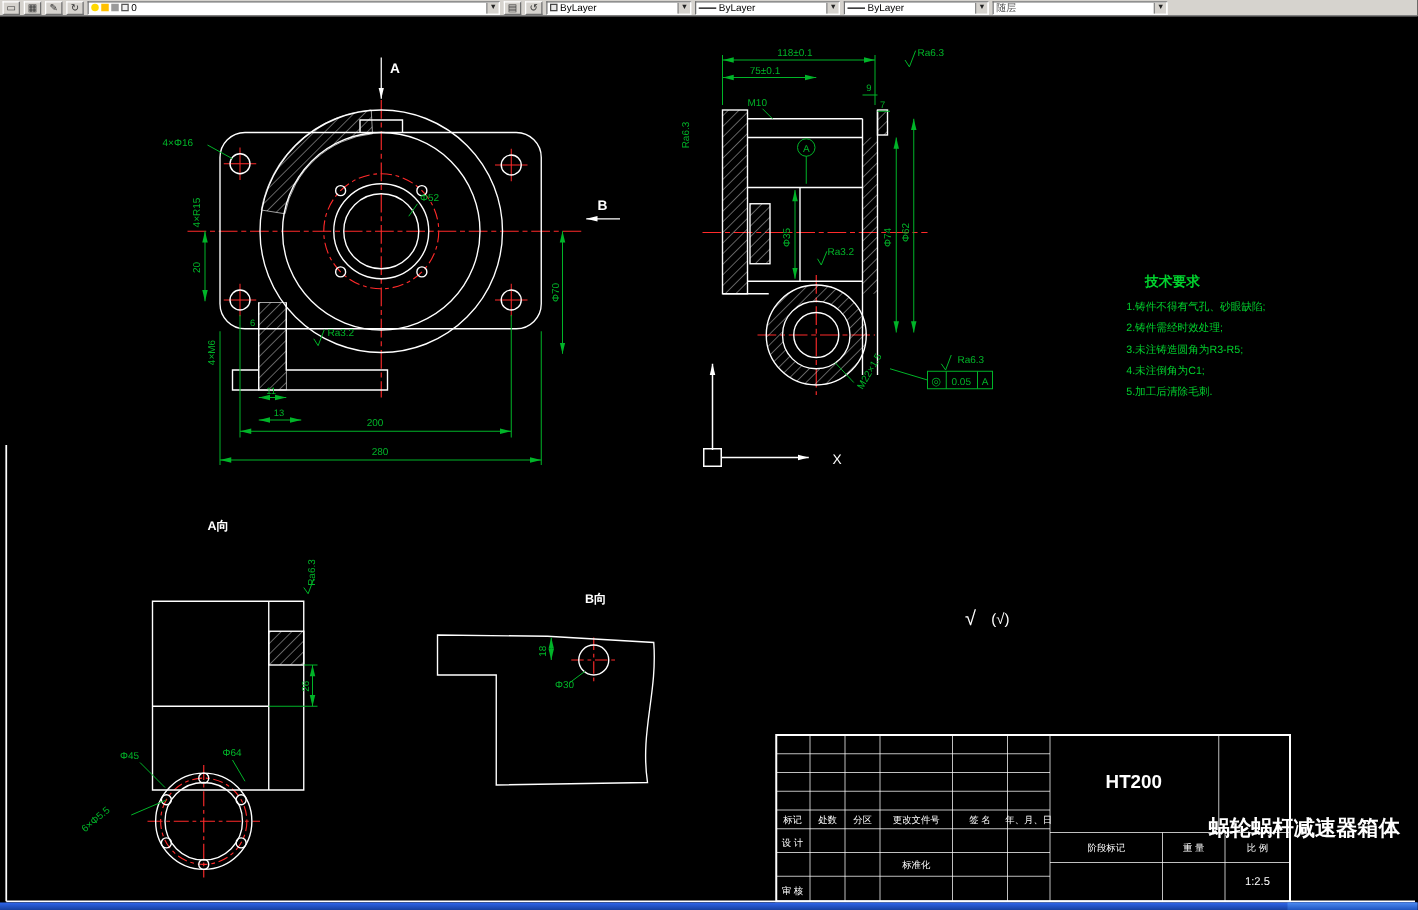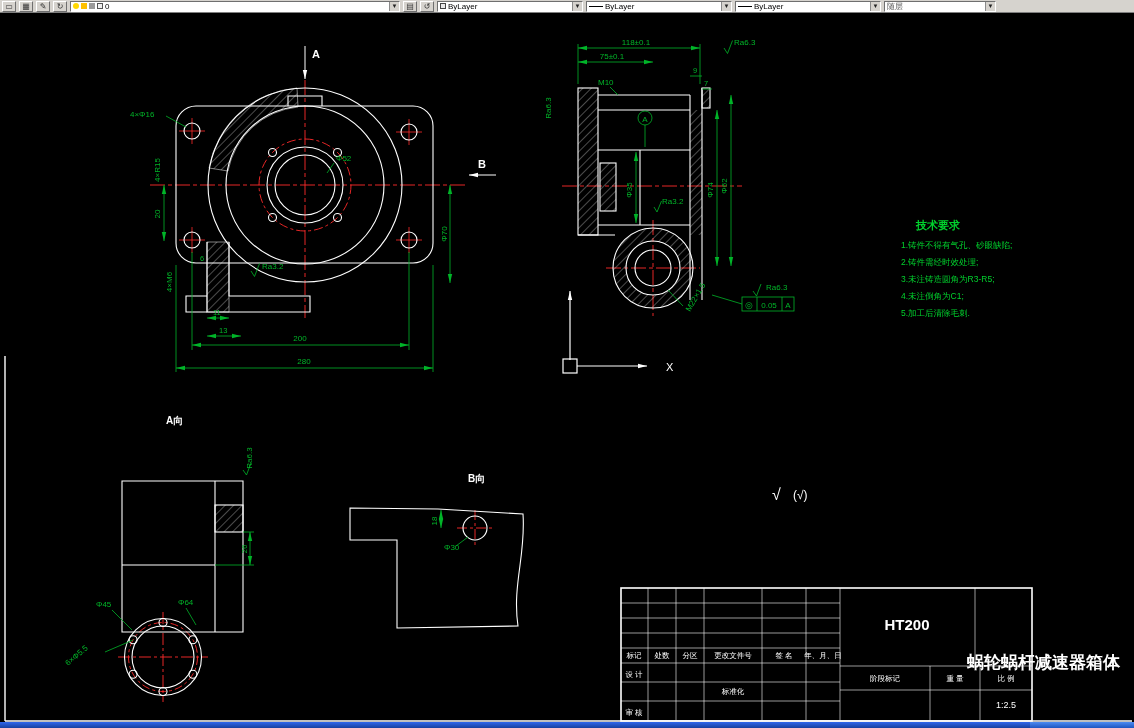--- a/index.html
+++ b/index.html
@@ -8,22 +8,22 @@
   .toolbar{position:absolute;top:0;left:0;width:1134px;height:13px;background:#d6d3ce;
            border-bottom:1px solid #7f7f7f;display:flex;align-items:center;gap:3px;
            padding:0 2px;font-size:8px;z-index:10}
   .tbtn{width:14px;height:11px;background:#d6d3ce;border:1px solid;border-color:#fff #6f6f6f #6f6f6f #fff;
         font-size:8px;line-height:9px;text-align:center;color:#333;overflow:hidden}
   .combo{height:11px;background:#fff;border:1px solid;border-color:#6f6f6f #fff #fff #6f6f6f;
          display:flex;align-items:center;font-size:8px;color:#000;padding-left:2px;overflow:hidden;white-space:nowrap}
   .combo .dd{margin-left:auto;width:10px;height:9px;background:#d6d3ce;border-left:1px solid #8a8a8a;
              font-size:6px;line-height:9px;text-align:center;color:#222;flex:0 0 auto}
   .combo.layer{width:330px}
-  .combo.c146{width:146px}
-  .combo.c128{width:112px;color:#555}
+  .combo.c146{width:116px}
+  .combo.c128{width:140px;color:#555}
   .mini{display:inline-block;width:6px;height:6px;margin-right:2px;flex:0 0 auto}
   .mini.bulb{background:#ffd800;border-radius:50%}
   .mini.sun{background:#ffc000}
   .mini.lock{background:#9a9a9a}
   .mini.colorchip{background:#f0f0f0;border:1px solid #555}
   .swatch{display:inline-block;width:6px;height:6px;background:#e8e8e8;border:1px solid #444;margin-right:2px;flex:0 0 auto}
   .ltline{display:inline-block;width:14px;height:1px;background:#000;margin-right:2px;flex:0 0 auto}
   
   .canvas-svg{position:absolute;top:0;left:0;z-index:1}
   text{font-family:"Liberation Sans",sans-serif}

